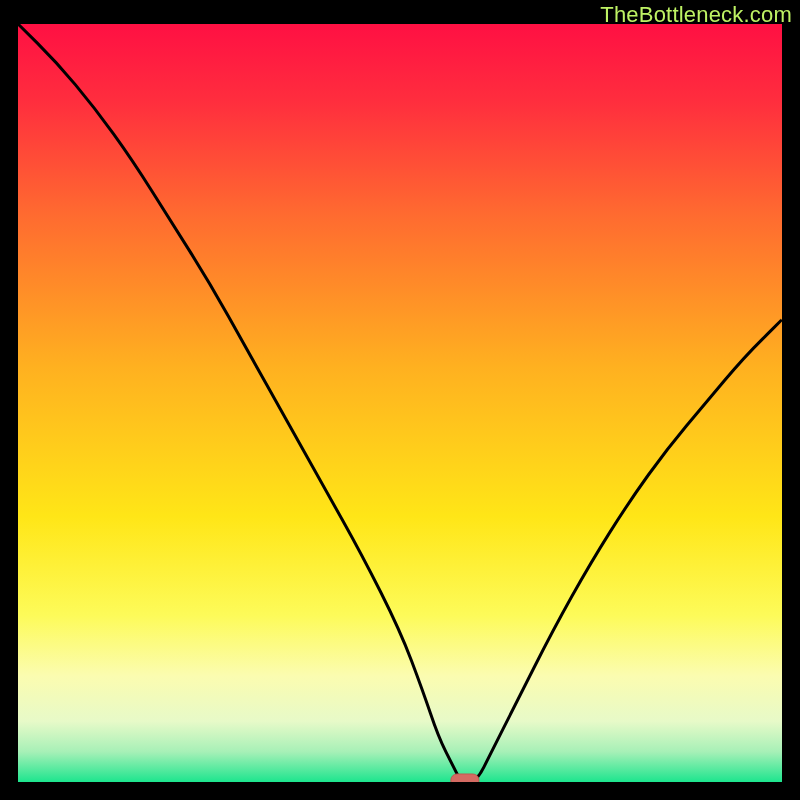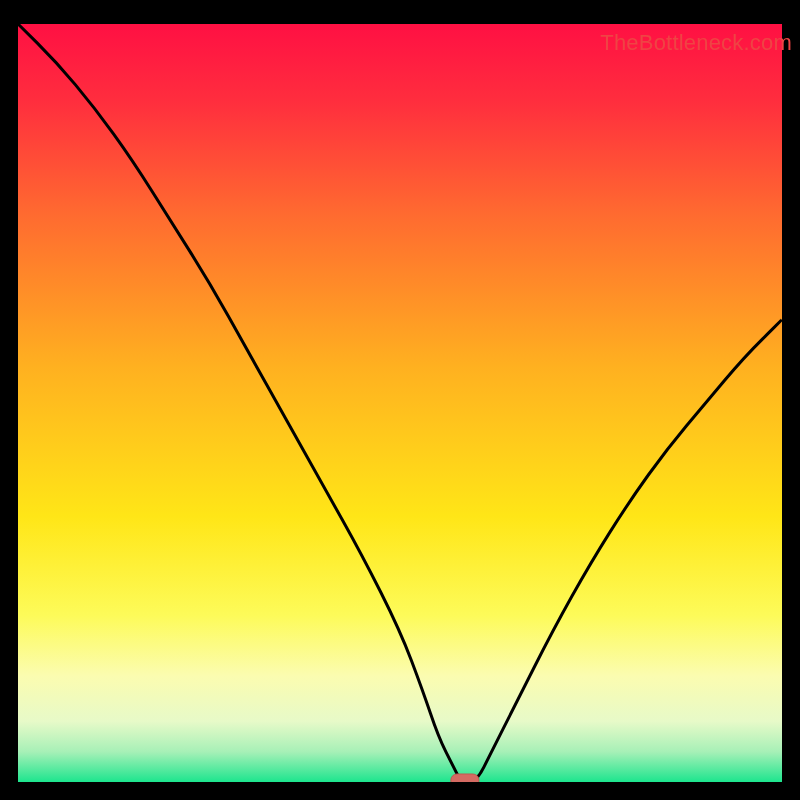--- a/index.html
+++ b/index.html
@@ -14,26 +14,25 @@
   .frame {
     position: relative;
     width: 800px;
     height: 800px;
     background: #000;
   }
   .watermark {
     position: absolute;
     top: 2px;
     right: 8px;
-    color: #ef4444;
+    color: #bef264;
     font-size: 22px;
     font-weight: 500;
     letter-spacing: 0.2px;
     z-index: 10;
-    margin-top: 28px;
   }
   .plot-outer {
     position: absolute;
     left: 18px;
     top: 24px;
     width: 764px;
     height: 758px;
   }
   svg {
     display: block;

